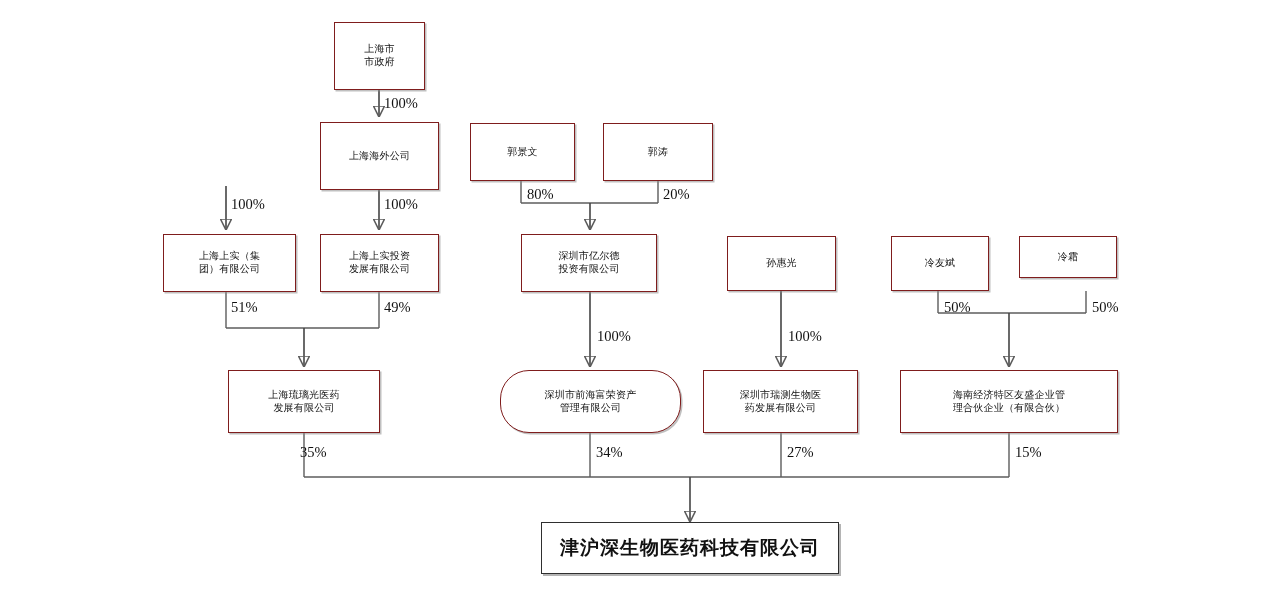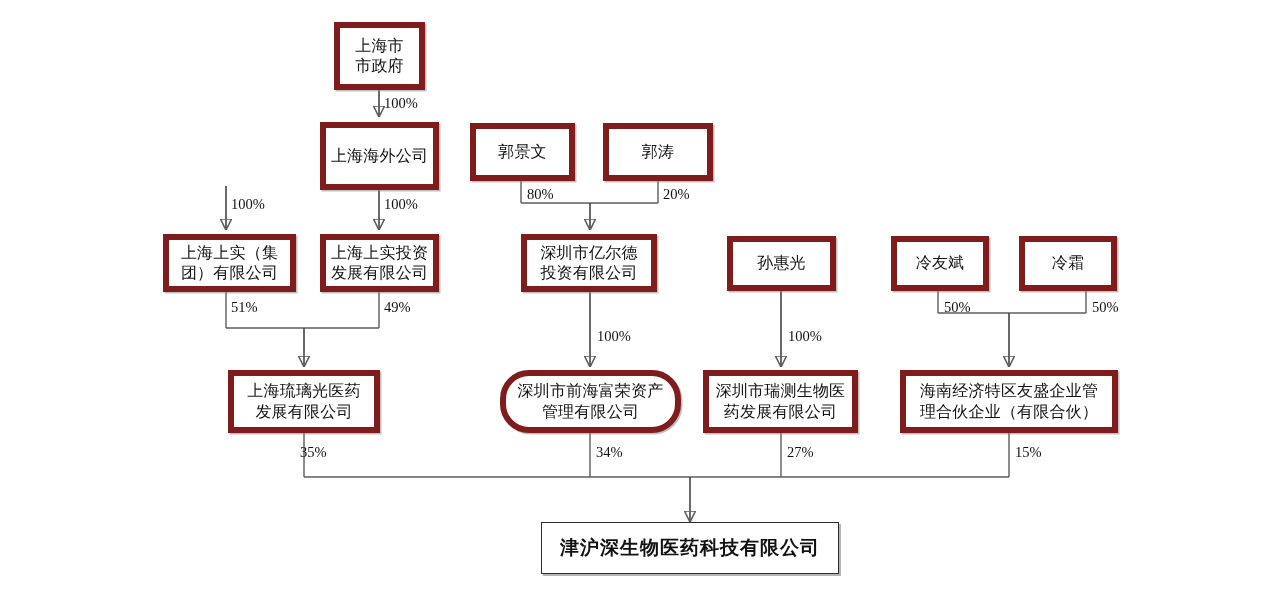--- a/index.html
+++ b/index.html
@@ -12,29 +12,29 @@
     position: relative;
     width: 1285px;
     height: 596px;
     background: #ffffff;
     font-family: "Liberation Serif", "DejaVu Serif", serif;
     overflow: hidden;
   }
   .node {
     position: absolute;
     box-sizing: border-box;
-    border: 6px solid #7f1d1d;
+    border: 1px solid #7f1d1d;
     background: #ffffff;
     color: #111111;
     display: flex;
     align-items: center;
     justify-content: center;
     text-align: center;
     line-height: 1.28;
-    font-size: 16px;
+    font-size: 10px;
     letter-spacing: 0.2px;
     padding: 2px 4px;
     box-shadow: 1.5px 1.5px 0 rgba(140,140,140,0.55);
   }
   .node.root-company {
     border: 1px solid #2f2f2f;
     font-weight: bold;
     font-size: 19px;
     letter-spacing: 1px;
     box-shadow: 2px 2px 0 rgba(130,130,130,0.6);
@@ -144,21 +144,21 @@
   </div>
 
   <div class="node" style="left:727px; top:236px; width:109px; height:55px;">
     <span class="node-text">孙惠光</span>
   </div>
 
   <div class="node" style="left:891px; top:236px; width:98px; height:55px;">
     <span class="node-text">冷友斌</span>
   </div>
 
-  <div class="node" style="left:1019px; top:236px; width:98px; height:55px;">
+  <div class="node" style="left:1019px; top:236px; width:98px; height:42px;">
     <span class="node-text">冷霜</span>
   </div>
 
   <div class="node" style="left:228px; top:370px; width:152px; height:63px;justify-content:center;">
     <span class="node-text">上海琉璃光医药<br>发展有限公司</span>
   </div>
 
   <div class="node" style="left:500px; top:370px; width:181px; height:63px;border-radius:29px;">
     <span class="node-text">深圳市前海富荣资产<br>管理有限公司</span>
   </div>

